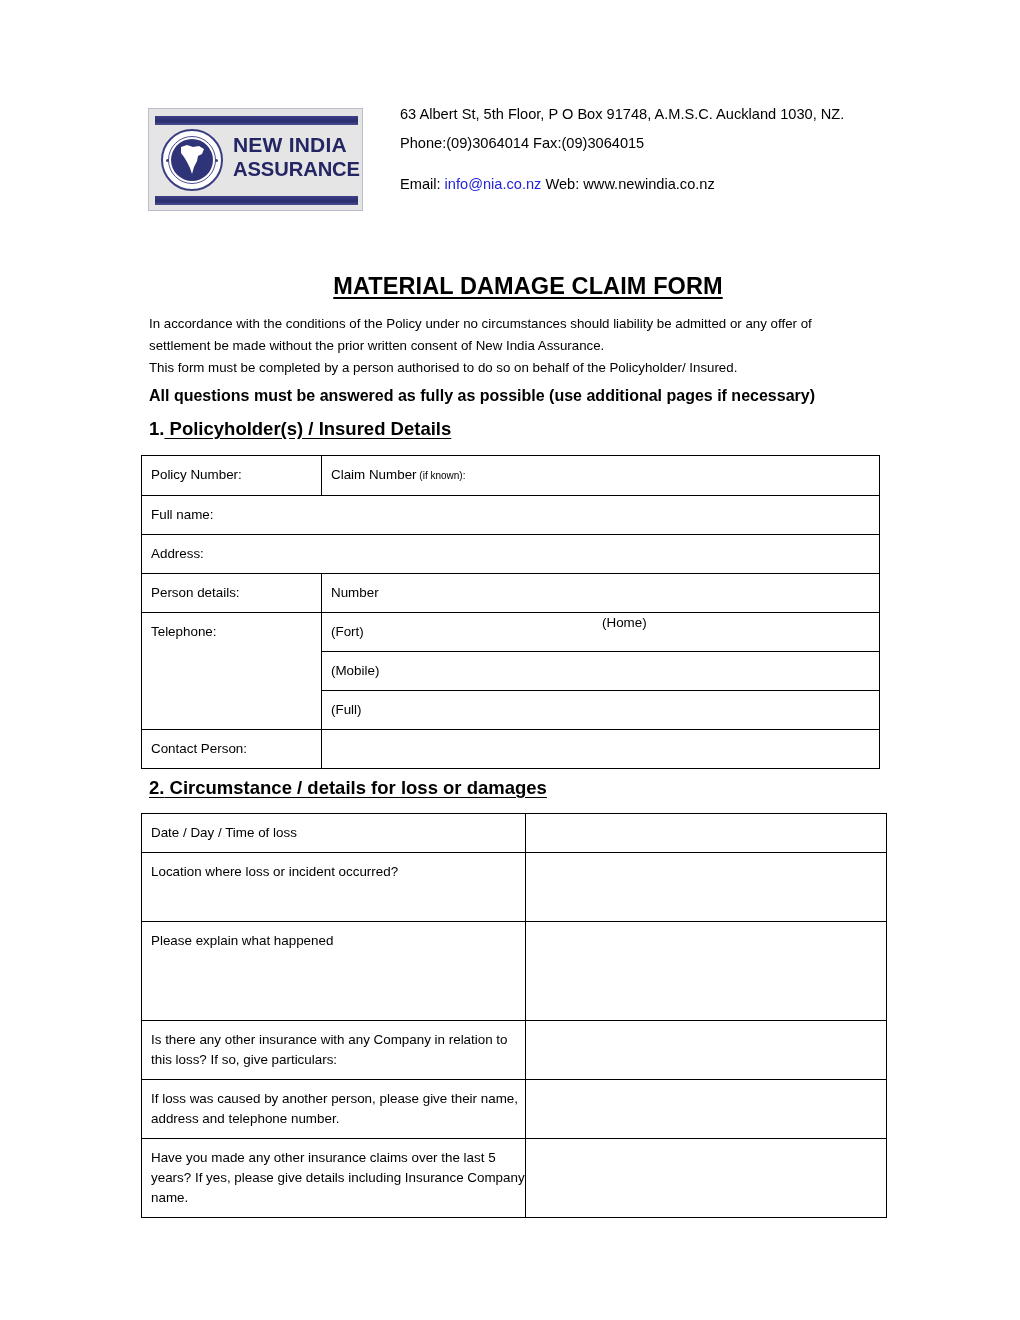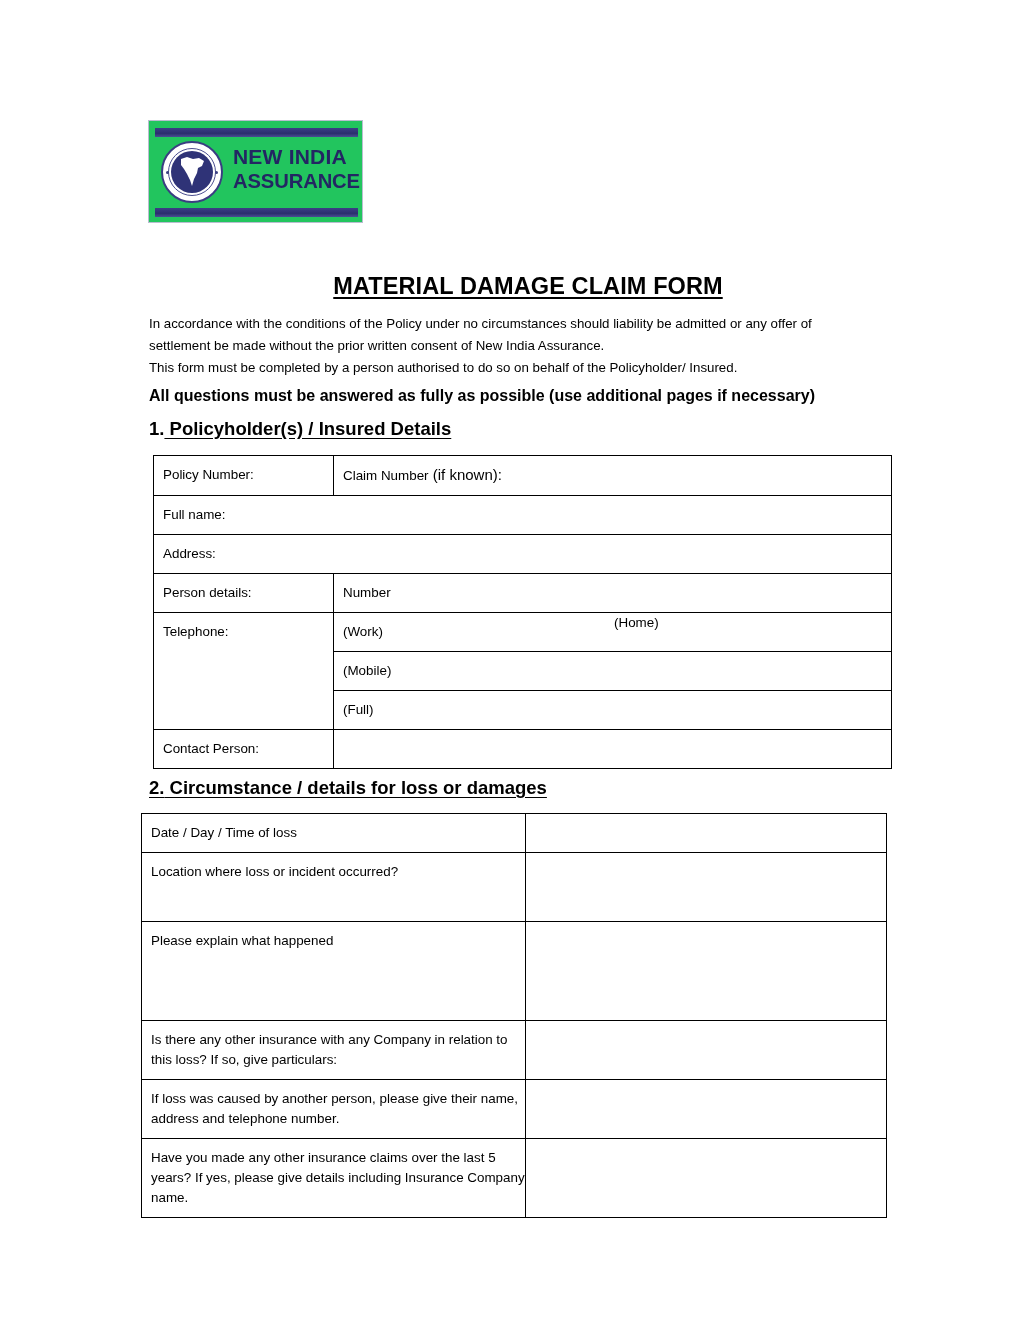--- a/index.html
+++ b/index.html
@@ -26,25 +26,25 @@
   .header {
     position: absolute;
     left: 148px;
     top: 100px;
     width: 740px;
     height: 112px;
   }
   .logo-box {
     position: absolute;
     left: 0px;
-    top: 20px;
+    top: 8px;
     width: 215px;
     height: 103px;
     border: 1px solid #b9bdd0;
-    background: #22c55e;
+    background: #e5e5e5;
     box-sizing: border-box;
     overflow: hidden;
   }
   .logo-bar {
     position: absolute;
     left: 6px;
     width: 203px;
     height: 9px;
     background: linear-gradient(180deg,#3b3f86 0%, #2b2f6e 60%, #4a4e92 100%);
   }
@@ -177,30 +177,30 @@
   }
   table.form-table td {
     border: 1.3px solid #000000;
     vertical-align: top;
     padding: 9px 0 9px 9px;
     line-height: 20px;
   }
   table.form-table td.blank { padding-left: 9px; }
 
   #table-one {
-    left: 153px;
+    left: 141px;
     top: 455px;
     width: 738px;
   }
   #table-two {
     left: 141px;
     top: 813px;
     width: 745px;
   }
-  .small-note { font-size: 15px; }
+  .small-note { font-size: 10px; }
 
   .cell-work {
     position: relative;
   }
   .cell-work .home {
     position: absolute;
     left: 280px;
     top: 0;
   }
 </style>
@@ -222,20 +222,28 @@
         </svg>
         <div class="dot l"></div>
         <div class="dot r"></div>
       </div>
       <div class="logo-word">
         <div class="l1">NEW INDIA</div>
         <div class="l2">ASSURANCE</div>
       </div>
     </div>
 
+    <div class="addr">
+      <div class="line">63 Albert St, 5th Floor, P O Box 91748, A.M.S.C. Auckland 1030, NZ.</div>
+      <div class="line">Phone:(09)3064014 Fax:(09)3064015</div>
+      <div class="line spaced"><span>Email:</span>
+        <span class="mail-link">info@nia.co.nz</span>
+        <span>Web:</span>
+        <span>www.newindia.co.nz</span></div>
+    </div>
   </div>
 
 
   <div class="form-title"><span>MATERIAL DAMAGE CLAIM FORM</span></div>
 
   <div class="para p1">In accordance with the conditions of the Policy under no circumstances should liability be admitted or any offer of settlement be made without the prior written consent of New India Assurance.</div>
   <div class="para p2">This form must be completed by a person authorised to do so on behalf of the Policyholder/ Insured.</div>
   <div class="para p3">All questions must be answered as fully as possible (use additional pages if necessary)</div>
 
   <div class="section-head s1"><span class="num">1.</span><span class="txt"> Policyholder(s) / Insured Details</span></div>
@@ -255,21 +263,21 @@
       </tr>
       <tr>
         <td colspan="2"><span>Address:</span></td>
       </tr>
       <tr>
         <td style="width:180px"><span>Person details:</span></td>
         <td><span>Number</span></td>
       </tr>
       <tr>
         <td rowspan="3"><span>Telephone:</span></td>
-        <td class="cell-work"><span>(Work)</span><span class="home">(Home)</span></td>
+        <td class="cell-work"><span>(Fort)</span><span class="home">(Home)</span></td>
       </tr>
       <tr>
         <td><span>(Mobile)</span></td>
       </tr>
       <tr>
         <td><span>(Full)</span></td>
       </tr>
       <tr>
         <td><span>Contact Person:</span></td>
         <td class="blank"></td>

